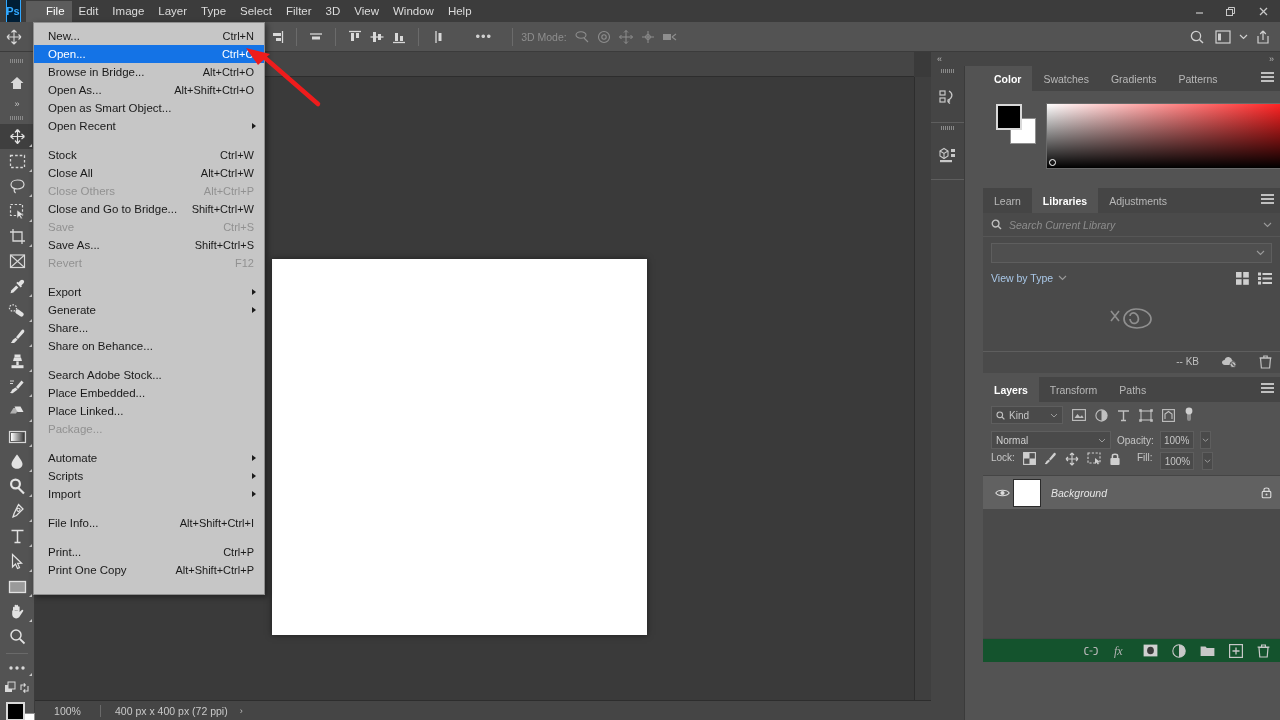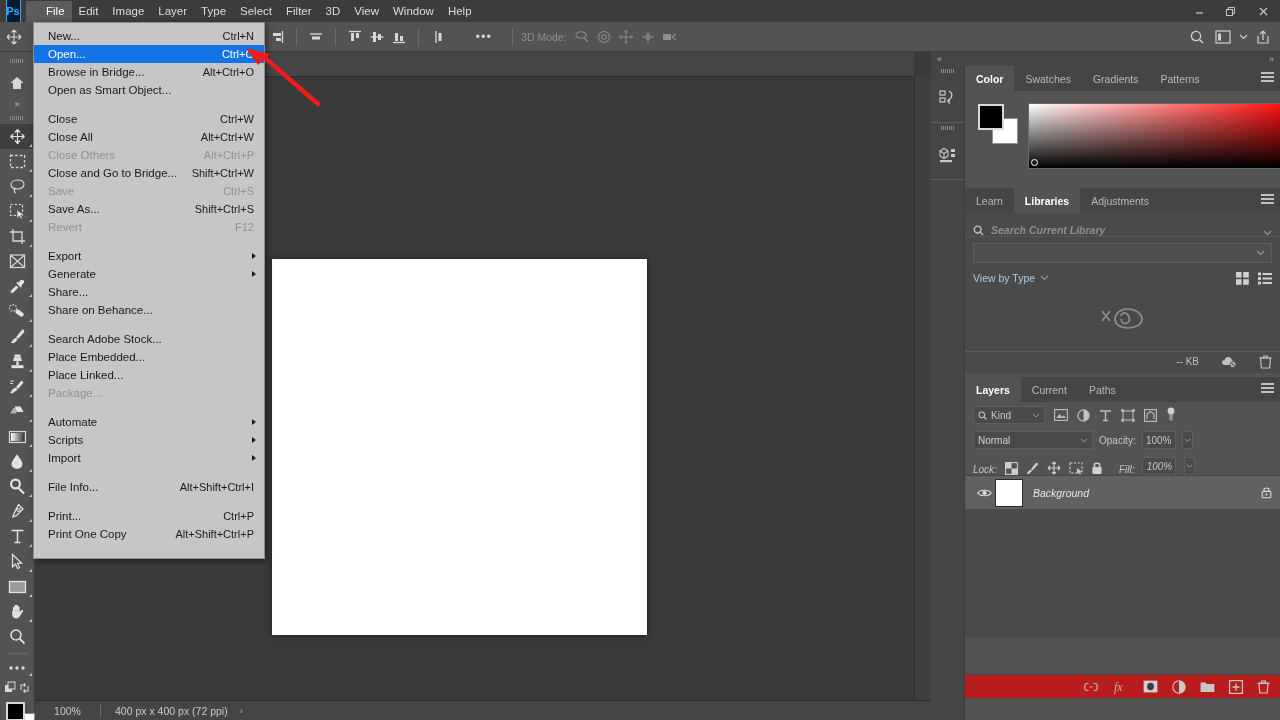--- a/index.html
+++ b/index.html
@@ -119,21 +119,21 @@
   }
   .icon-rail {
     position:absolute; left:0; top:14px; width:34px; height:654px; background:#454545;
     border-right:1px solid #3b3b3b;
   }
   .rail-item { height:46px; display:flex; align-items:center; justify-content:center; }
   .rail-grip { height:10px; display:flex; align-items:center; justify-content:center; }
   .rail-sep { height:1px; background:#5e5e5e; }
 
   .panels { position:absolute; left:34px; top:14px; width:315px; height:654px; }
-  .panel { background:#535353; }
+  .panel { background:#535353;padding-left:18px; }
   .ptabs { display:flex; height:25px; background:#454545; align-items:stretch; position:relative; }
   .ptab {
     padding:0 11px; display:flex; align-items:center; font-size:10.5px; color:#b8b8b8;
     background:#454545;
   }
   .ptab.on { background:#535353; color:#ffffff; font-weight:bold; }
   .pmenu { position:absolute; right:6px; top:6px; width:13px; height:12px; }
   .pmenu i { display:block; height:1.5px; background:#c0c0c0; margin-bottom:2.5px; }
 
   
@@ -146,22 +146,22 @@
     background:
       linear-gradient(to top, #000 0%, rgba(0,0,0,0) 100%),
       linear-gradient(to right, #fff 0%, #ff0000 100%);
     border:1px solid #6a6a6a;
   }
   .cp-marker { position:absolute; left:2px; bottom:2px; width:7px;height:7px;
     border:1px solid #fff; border-radius:50%; }
 
   
   .lib-body { height:160px; background:#4a4a4a; position:relative; }
-  .lib-search { height:24px; display:flex; align-items:flex-end; padding:0 8px;
-     border-bottom:1px solid #565656;font-weight:bold; }
+  .lib-search { height:24px; display:flex; align-items:center; padding:0 8px;
+     border-bottom:1px solid #565656; }
   .lib-search .ph { font-style:italic; color:#8e8e8e; font-size:10.5px; margin-left:7px; flex:1; }
   .lib-sel { height:20px; margin:6px 8px 0; background:#4f4f4f; border:1px solid #5e5e5e;
      display:flex; align-items:center; justify-content:flex-end; padding-right:6px; }
   .lib-view { height:22px; display:flex; align-items:center; padding:0 8px; margin-top:4px;
      justify-content:space-between; }
   .lib-view .lbl { color:#a9c8e8; font-size:10.5px; }
   .lib-empty { height:62px; display:flex; align-items:center; justify-content:center; }
   .lib-foot { height:20px; display:flex; align-items:center; justify-content:flex-end;
      padding-right:8px; gap:22px; border-top:1px solid #5e5e5e; }
   .lib-kb { font-size:10px; color:#c0c0c0; }
@@ -171,30 +171,30 @@
   .kind-box { width:72px; height:18px; background:#4a4a4a; border:1px solid #5e5e5e;
      display:flex; align-items:center; padding:0 4px; gap:4px; font-size:10px; color:#c6c6c6; }
   .lay-blend { height:24px; display:flex; align-items:center; padding:0 8px; gap:6px; }
   .blend-sel { width:120px; height:18px; background:#4a4a4a; border:1px solid #5e5e5e;
      display:flex; align-items:center; justify-content:space-between; padding:0 4px;
      font-size:10px; color:#d0d0d0; }
   .num-box { width:34px;height:18px;background:#4a4a4a;border:1px solid #5e5e5e;
      display:flex;align-items:center;justify-content:center;font-size:10px;color:#c6c6c6;}
   .mini-arrow { width:11px;height:18px;background:#4a4a4a;border:1px solid #5e5e5e;
      display:flex;align-items:center;justify-content:center;}
-  .lay-lock { height:24px; display:flex; align-items:flex-end; padding:0 8px; gap:8px;
-     font-size:10px; color:#c6c6c6; border-bottom:1px solid #454545;font-style:italic; }
+  .lay-lock { height:24px; display:flex; align-items:flex-start; padding:0 8px; gap:8px;
+     font-size:10px; color:#c6c6c6; border-bottom:1px solid #454545; }
   .layer-row { height:34px; display:flex; align-items:center; background:#616161;
      border-bottom:1px solid #4a4a4a; padding:0 8px; }
   .eye { width:22px; display:flex; align-items:center; justify-content:center; }
   .lay-thumb { width:28px;height:28px;background:#fff;border:1px solid #2b2b2b; margin-right:10px;}
   .lay-name { flex:1; font-size:10.5px; font-style:italic; color:#e6e6e6; }
   .lay-list { height:162px; background:#4a4a4a; }
   .lay-foot { height:24px; display:flex; align-items:center; justify-content:flex-end;
-     gap:14px; padding-right:10px; background:#b91c1c; border-top:1px solid #454545;margin-top:36px;}
+     gap:14px; padding-right:10px; background:#14532d; border-top:1px solid #454545;}
 
   
   .menu {
     position:absolute; left:33px; top:22px; width:232px; background:#c6c6c6;
     border:1px solid #8f8f8f; box-shadow:2px 2px 6px rgba(0,0,0,.45);
     padding:4px 0 4px; z-index:50; color:#1a1a1a;
   }
   .menu .row {
     height:18px; display:flex; align-items:center; padding:0 10px 0 14px;
     font-size:11.5px; white-space:nowrap; position:relative;
@@ -711,21 +711,21 @@
                 <path d="M1.5 3 L11.5 3 L10.6 13 L2.4 13 Z" fill="none" stroke="#c0c0c0" stroke-width="1.2"></path>
                 <path d="M0.5 3 L12.5 3 M4.8 1 L8.2 1 L8.2 3 L4.8 3 Z" fill="none" stroke="#c0c0c0" stroke-width="1.2"></path>
               </svg>
           </div>
         </div>
       </div>
 
       <div class="panel" style="margin-top:4px">
         <div class="ptabs" id="lay-tabs">
           <div class="ptab on">Layers</div>
-            <div class="ptab">Current</div>
+            <div class="ptab">Transform</div>
             <div class="ptab">Paths</div>
             <div class="pmenu">
               <i></i>
               <i></i>
               <i></i>
             </div>
         </div>
         <div class="lay-filter">
           <div class="kind-box">
             <svg width="9" height="9" viewBox="0 0 9 9">
@@ -867,26 +867,35 @@
       </div>
       <div class="row hl">
         <span class="lbl">Open...</span>
         <span class="acc">Ctrl+O</span>
       </div>
       <div class="row">
         <span class="lbl">Browse in Bridge...</span>
         <span class="acc">Alt+Ctrl+O</span>
       </div>
       <div class="row">
+        <span class="lbl">Open As...</span>
+        <span class="acc">Alt+Shift+Ctrl+O</span>
+      </div>
+      <div class="row">
         <span class="lbl">Open as Smart Object...</span>
         <span class="acc"></span>
       </div>
+      <div class="row">
+        <span class="lbl">Open Recent</span>
+        <span class="acc"></span>
+        <span class="sub"></span>
+      </div>
       <div class="gap"></div>
       <div class="row">
-        <span class="lbl">Close</span>
+        <span class="lbl">Stock</span>
         <span class="acc">Ctrl+W</span>
       </div>
       <div class="row">
         <span class="lbl">Close All</span>
         <span class="acc">Alt+Ctrl+W</span>
       </div>
       <div class="row dis">
         <span class="lbl">Close Others</span>
         <span class="acc">Alt+Ctrl+P</span>
       </div>

